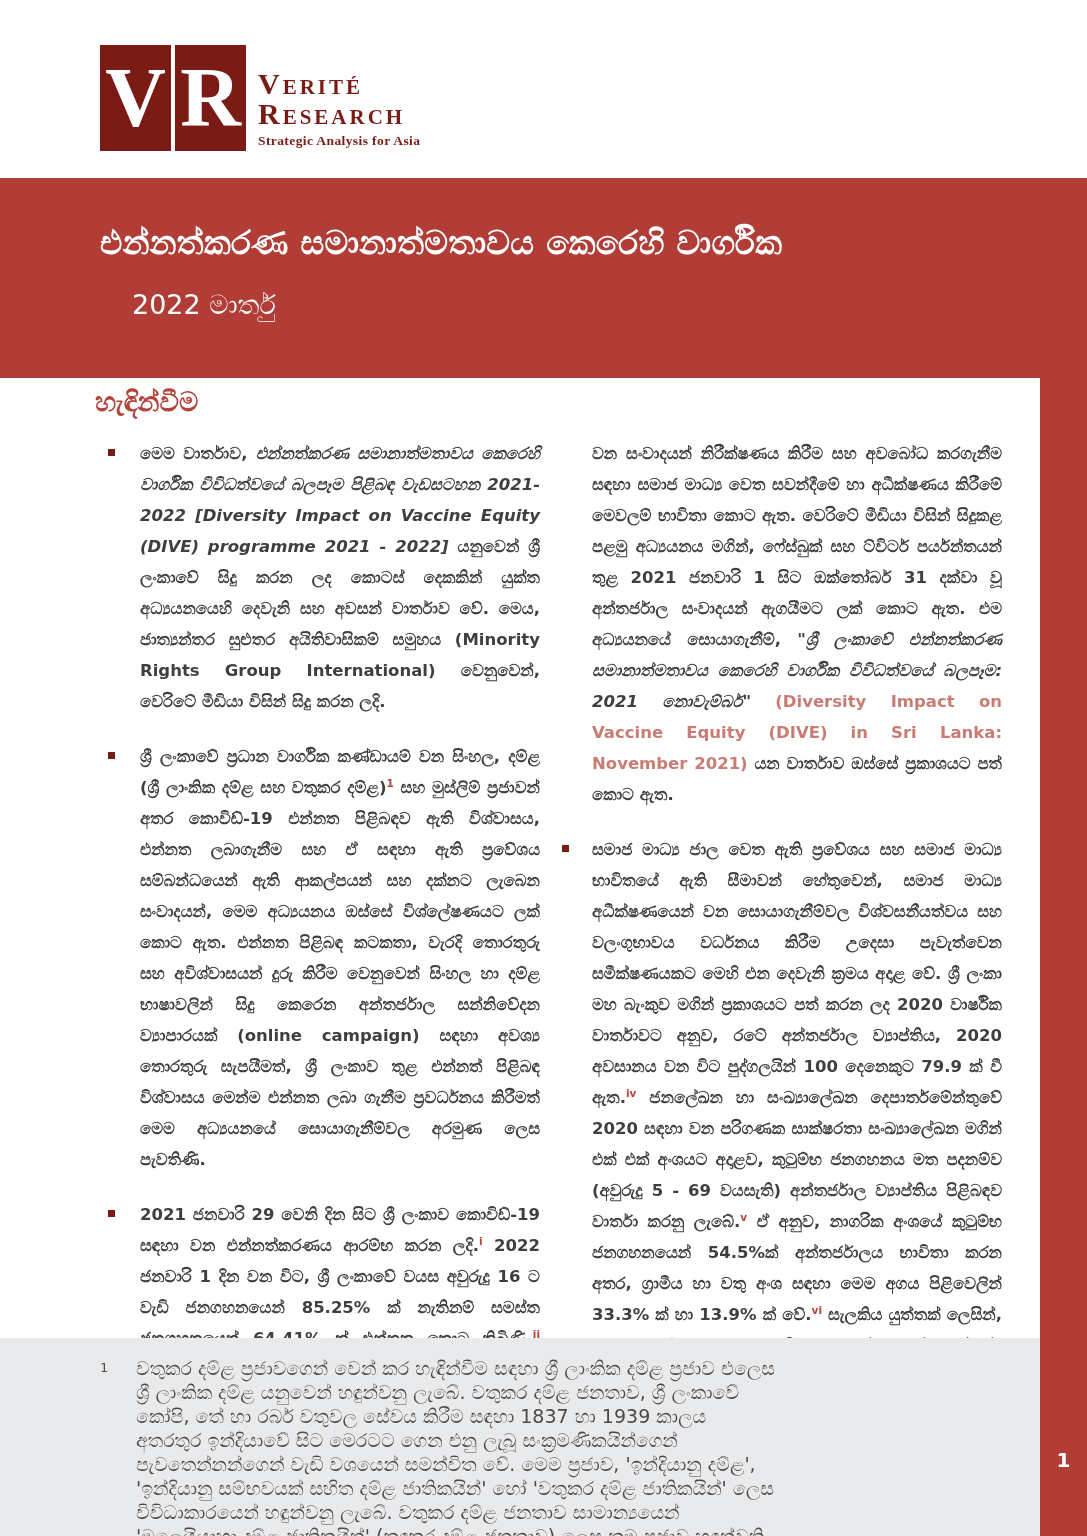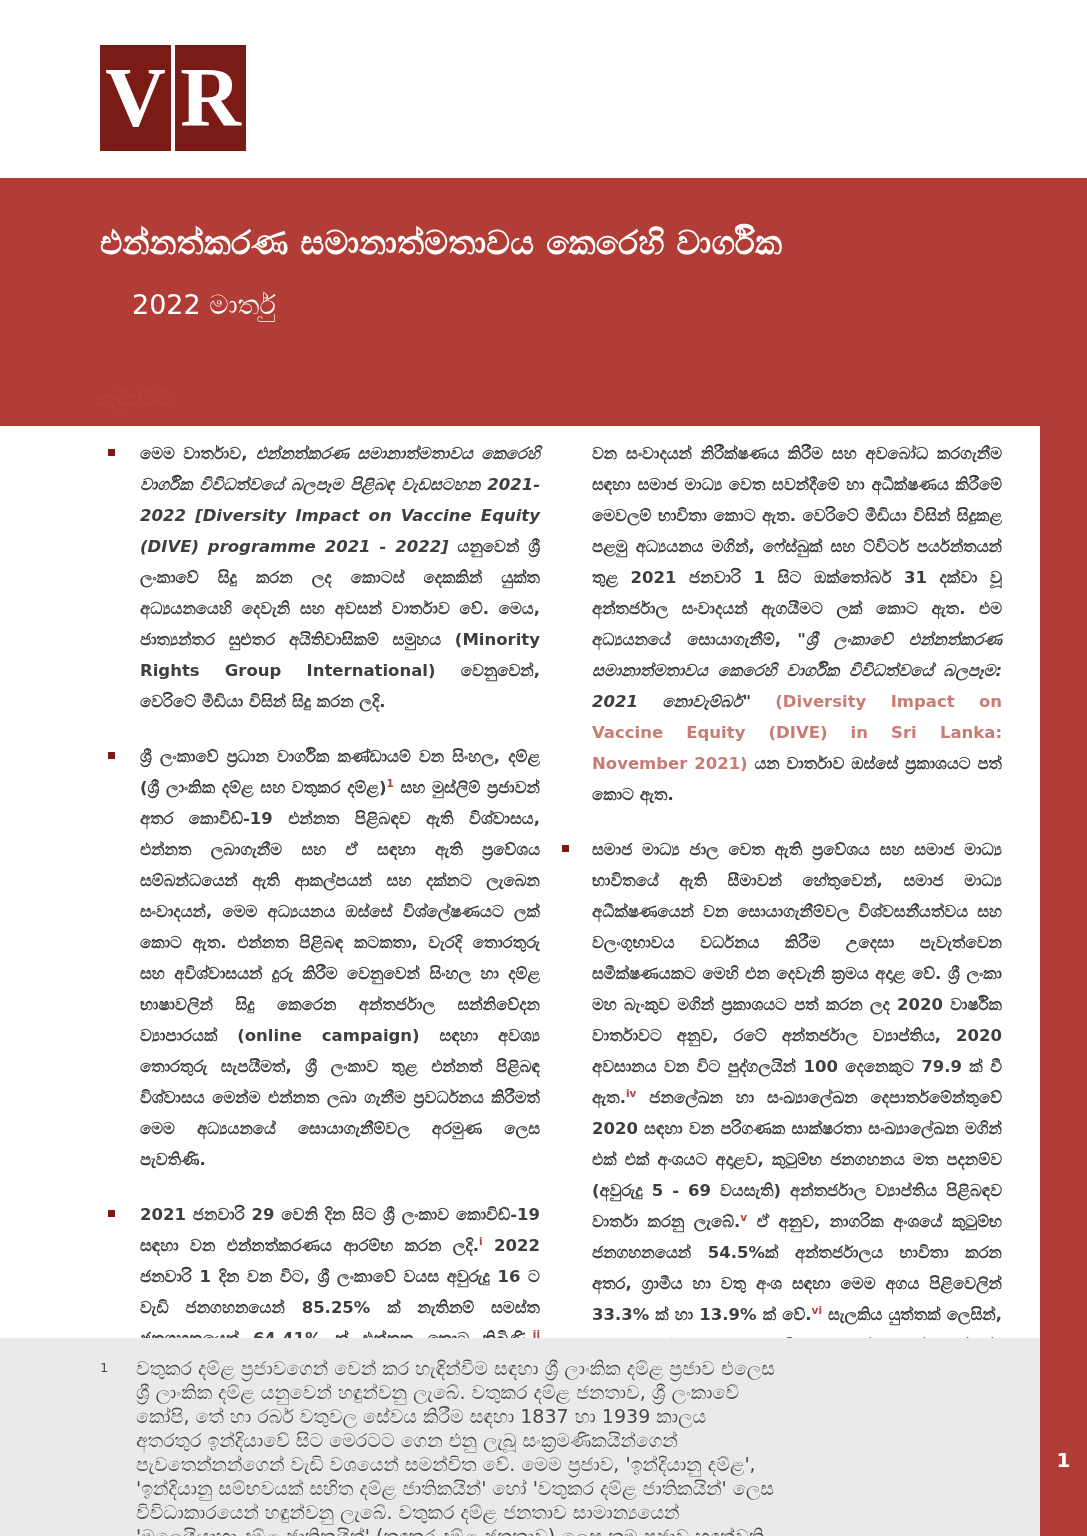--- a/index.html
+++ b/index.html
@@ -34,39 +34,39 @@
   }
   .logo-text{margin-left:12px;padding-top:24px;color:var(--logo_maroon);
     font-family:"Liberation Serif","DejaVu Serif",serif;}
   .logo-name{
     font-variant:small-caps;font-weight:bold;font-size:30px;line-height:30px;
     letter-spacing:3px;
   }
   .logo-tagline{font-size:13.5px;font-weight:bold;margin-top:4px;letter-spacing:0.4px;}
   
   .banner{
-    position:absolute;left:0;top:178px;width:1087px;height:248px;
+    position:absolute;left:0;top:178px;width:1087px;height:200px;
     background:var(--banner_red);color:#ffffff;
     padding:40px 0 0 100px;
   }
   .banner h1{font-size:33px;font-weight:bold;line-height:49px;letter-spacing:0.3px;}
   .banner-date{font-size:27px;font-weight:normal;margin-top:22px;margin-left:32px;}
   
   .side-strip{
     position:absolute;left:1040px;top:378px;width:47px;height:1158px;
     background:var(--banner_red);
   }
   .page-number{
     position:absolute;top:1070px;left:0;width:100%;
     text-align:center;color:#ffffff;font-size:20px;font-weight:bold;
   }
   
   .section-heading{
     position:absolute;left:95px;top:386px;
-    color:var(--heading_red);font-size:20px;font-weight:bold;
+    color:var(--heading_red);font-size:27px;font-weight:bold;
   }
   .col{position:absolute;top:438px;}
   .col-left{left:95px;width:445px;}
   .col-right{left:562px;width:440px;}
   .bullet{position:relative;padding-left:45px;margin-bottom:24px;font-weight:bold;}
   .col-right .bullet{padding-left:30px;}
   .bullet.no-marker{padding-left:30px;}
   .marker{
     position:absolute;left:13px;top:11px;width:7px;height:7px;
     background:var(--logo_maroon);
@@ -99,20 +99,25 @@
 <div class="page">
 
   <div class="logo">
     <div class="logo-squares">
       <div class="logo-sq">
         <span>V</span>
       </div>
       <div class="logo-sq">
         <span>R</span>
       </div>
+    </div>
+    <div class="logo-text">
+      <div class="logo-name">Verité</div>
+      <div class="logo-name">Research</div>
+      <div class="logo-tagline">Strategic Analysis for Asia</div>
     </div>
   </div>
 
   <section class="banner">
     <h1>
       <span>එන්නත්කරණ සමානාත්මතාවය කෙරෙහි වාර්ගික</span><br>
     </h1>
     <div class="banner-date">2022 මාර්තු</div>
   </section>
 

